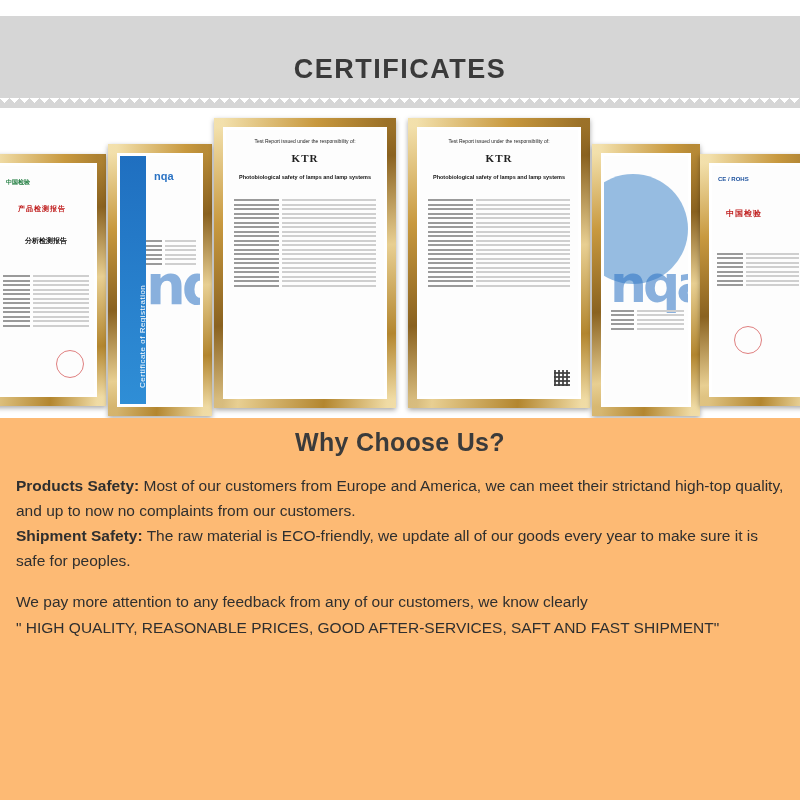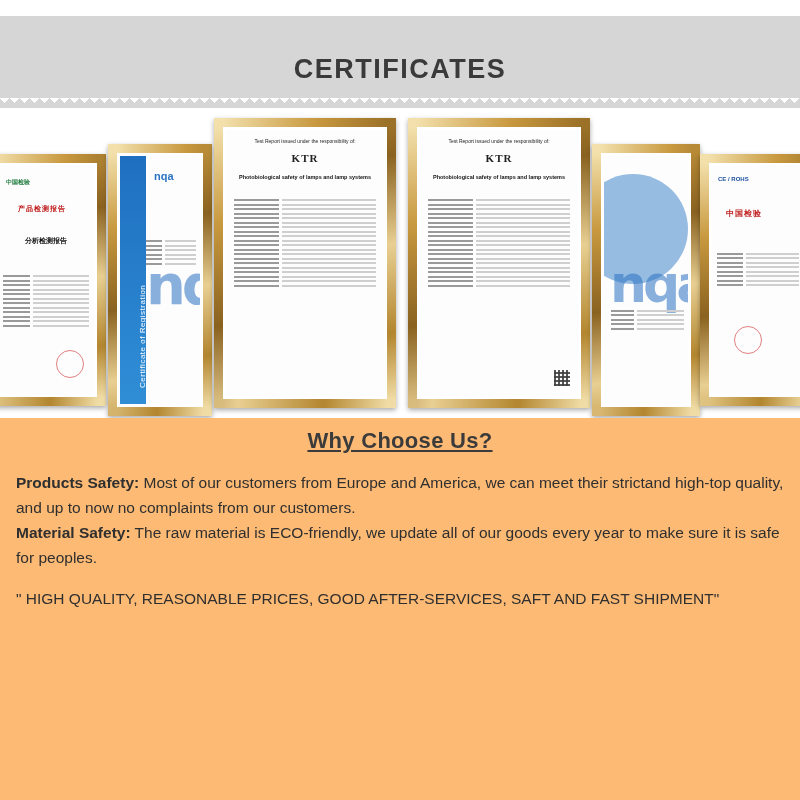--- a/index.html
+++ b/index.html
@@ -182,26 +182,25 @@
     font-family: "Liberation Serif", serif;
     font-weight: bold;
     font-size: 11px;
     color: #222;
     letter-spacing: 1px;
   }
 
   
   .why-title {
     text-align: center;
-    font-size: 22px;
+    font-size: 25px;
     font-weight: bold;
     color: #3b3b3b;
     margin: 10px 0 16px;
     letter-spacing: .3px;
-    text-decoration: underline;
   }
   .body-copy {
     padding: 0 16px;
     color: #2f2f2f;
     font-size: 15.5px;
     line-height: 1.62;
   }
   .body-copy p { margin: 0; }
   .body-copy b { font-weight: bold; }
   .gap { height: 16px; }
@@ -578,21 +577,22 @@
 
   </div>
 
   <div class="why-title">Why Choose Us?</div>
 
   <div class="body-copy">
     <p>
       <b>Products Safety:</b><span> Most of our customers from Europe and America, we can meet their strictand high-top quality, and up to now no complaints from our customers.</span>
     </p>
     <p>
-      <b>Material Safety:</b><span> The raw material is ECO-friendly,  we update all of our goods every year to make sure it is safe for peoples.</span>
+      <b>Shipment Safety:</b><span> The raw material is ECO-friendly,  we update all of our goods every year to make sure it is safe for peoples.</span>
     </p>
 
     <div class="gap"></div>
 
+    <p>We pay more attention to any feedback from any of our customers, we know clearly</p>
     <p>" HIGH QUALITY, REASONABLE PRICES, GOOD AFTER-SERVICES, SAFT AND FAST SHIPMENT"</p>
   </div>
 
 </div>
 
 </body></html>

